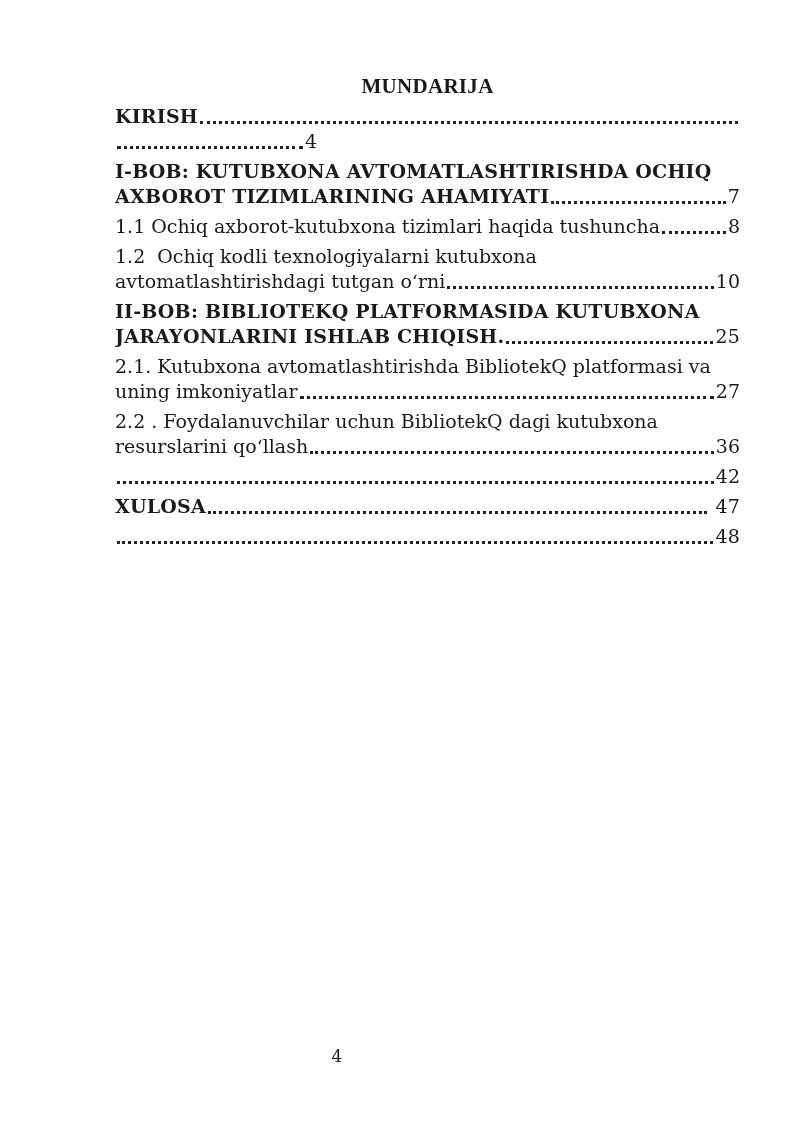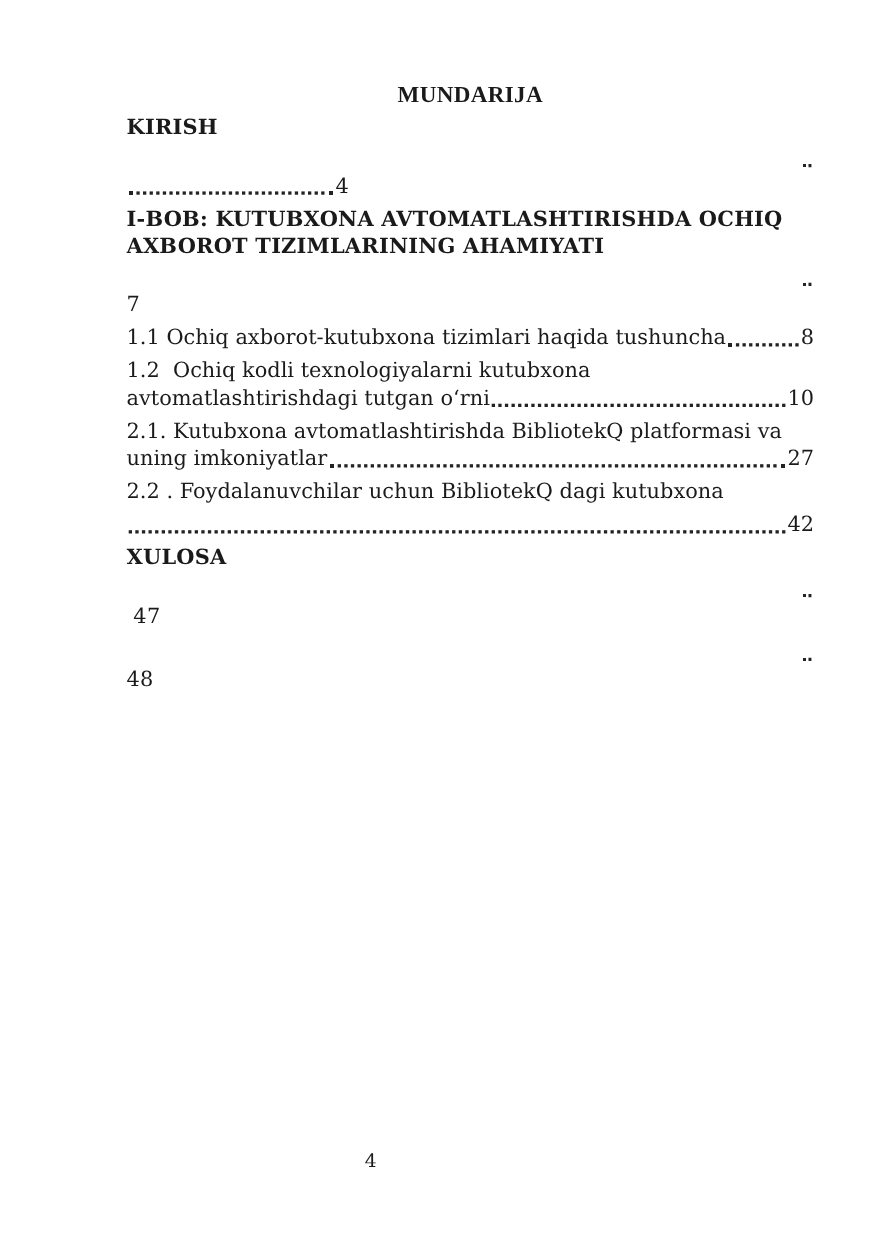--- a/index.html
+++ b/index.html
@@ -38,21 +38,20 @@
     display: flex;
     align-items: baseline;
     line-height: 25px;
     font-size: 19px;
     overflow: hidden;
     white-space: nowrap;
   }
   .line.bold {
     font-weight: bold;
     letter-spacing: 0.2px;
-    flex-direction: column;
   }
   .t {
     white-space: pre;
     flex: 0 1 auto;
     min-width: 0;
   }
   .leader {
     flex: 1 1 20px;
     min-width: 8px;
     align-self: flex-end;
@@ -118,32 +117,47 @@
           <div class="line">
             <span class="t">1.2  Ochiq kodli texnologiyalarni kutubxona</span>
           </div>
           <div class="line">
             <span class="t">avtomatlashtirishdagi tutgan oʻrni</span>
             <span class="leader"></span>
             <span class="pg">10</span>
           </div>
         </div>
         <div class="para">
+          <div class="line bold">
+            <span class="t">II-BOB: BIBLIOTEKQ PLATFORMASIDA KUTUBXONA</span>
+          </div>
+          <div class="line bold">
+            <span class="t">JARAYONLARINI ISHLAB CHIQISH.</span>
+            <span class="leader"></span>
+            <span class="pg">25</span>
+          </div>
+        </div>
+        <div class="para">
           <div class="line">
             <span class="t">2.1. Kutubxona avtomatlashtirishda BibliotekQ platformasi va</span>
           </div>
           <div class="line">
             <span class="t">uning imkoniyatlar</span>
             <span class="leader"></span>
             <span class="pg">27</span>
           </div>
         </div>
         <div class="para">
           <div class="line">
             <span class="t">2.2 . Foydalanuvchilar uchun BibliotekQ dagi kutubxona</span>
+          </div>
+          <div class="line">
+            <span class="t">resurslarini qoʻllash</span>
+            <span class="leader"></span>
+            <span class="pg">36</span>
           </div>
         </div>
         <div class="para">
           <div class="line">
             <span class="leader"></span>
             <span class="pg">42</span>
           </div>
         </div>
         <div class="para">
           <div class="line bold">

